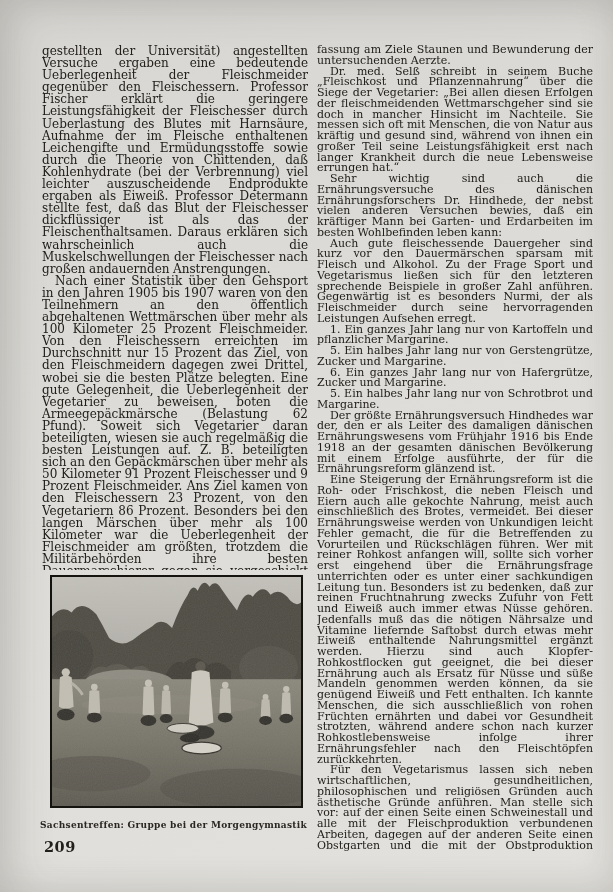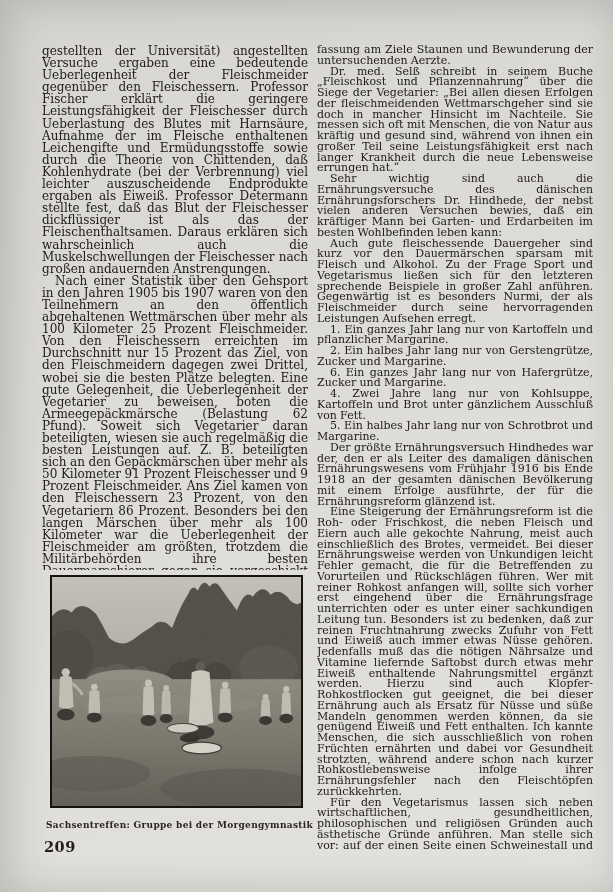--- a/index.html
+++ b/index.html
@@ -20,21 +20,21 @@
   .col-right{left:317px;width:276px;height:806px;font-size:11px;line-height:10.75px;}
   .col p{margin:0;}
   .para{text-indent:13px;}
   .item{text-indent:13px;}
   .photo{
     position:absolute;left:50px;top:575px;width:253px;height:233px;margin:0;
     border:2px solid #16140f;box-sizing:border-box;background:#8a877e;
   }
   .photo svg{display:block;width:100%;height:100%;}
   .caption{
-    position:absolute;left:40px;top:820px;width:273px;text-align:right;
+    position:absolute;left:40px;top:820px;width:273px;text-align:left;
     font-size:9px;font-weight:bold;color:#2a2722;letter-spacing:.3px;
   }
   .page-number{
     position:absolute;left:44px;top:838px;font-size:14.5px;font-weight:bold;color:#23201b;
     letter-spacing:.5px;
   }
 </style>
 </head>
 <body>
 
@@ -44,23 +44,22 @@
     <p class="cont">gestellten der Universität) angestellten Versuche ergaben eine bedeutende Ueberlegenheit der Fleischmeider gegenüber den Fleischessern. Professor Fischer erklärt die geringere Leistungsfähigkeit der Fleischesser durch Ueberlastung des Blutes mit Harnsäure, Aufnahme der im Fleische enthaltenen Leichengifte und Ermüdungsstoffe sowie durch die Theorie von Chittenden, daß Kohlenhydrate (bei der Verbrennung) viel leichter auszuscheidende Endprodukte ergaben als Eiweiß. Professor Determann stellte fest, daß das Blut der Fleischesser dickflüssiger ist als das der Fleischenthaltsamen. Daraus erklären sich wahrscheinlich auch die Muskelschwellungen der Fleischesser nach großen andauernden Anstrengungen.</p>
     <p class="para">Nach einer Statistik über den Gehsport in den Jahren 1905 bis 1907 waren von den Teilnehmern an den öffentlich abgehaltenen Wettmärschen über mehr als 100 Kilometer 25 Prozent Fleischmeider. Von den Fleischessern erreichten im Durchschnitt nur 15 Prozent das Ziel, von den Fleischmeidern dagegen zwei Drittel, wobei sie die besten Plätze belegten. Eine gute Gelegenheit, die Ueberlegenheit der Vegetarier zu beweisen, boten die Armeegepäckmärsche (Belastung 62 Pfund). Soweit sich Vegetarier daran beteiligten, wiesen sie auch regelmäßig die besten Leistungen auf. Z. B. beteiligten sich an den Gepäckmärschen über mehr als 50 Kilometer 91 Prozent Fleischesser und 9 Prozent Fleischmeider. Ans Ziel kamen von den Fleischessern 23 Prozent, von den Vegetariern 86 Prozent. Besonders bei den langen Märschen über mehr als 100 Kilometer war die Ueberlegenheit der Fleischmeider am größten, trotzdem die Militärbehörden ihre besten Dauermarschierer gegen sie vorgeschickt hatten. Bei den am Ziel vorgenommenen ärztlichen Untersuchungen fiel stets die gute Körperverfassung der Vegetarier auf. Dies war auch bei älteren Vegetariern der Fall, z. B. beim Marsch durch Holstein 1907 kam ein 65jähriger Vegetarier bei bester Verfassung ans Ziel. Wenn auch diese älteren Leute keine ersten Plätze erreichten, so waren sie aber in der Ausdauer und Körperverfassung am Ziel immer noch den Fleischessern überlegen. Der vegetarisch lebende Kaufmann Emerich Rath ist bei fünf Armeegepäckmärschen erster Sieger gewesen und hat 70 Preise errungen. Der ebenfalls in mehreren Dauermärschen zu den ersten Siegern gehörende Rohkostesser Wilmsmeyer erregte durch seine vorzügliche Ver-</p>
   </div>
 
   <div class="col col-right">
     <p class="cont">fassung am Ziele Staunen und Bewunderung der untersuchenden Aerzte.</p>
     <p class="para">Dr. med. Selß schreibt in seinem Buche „Fleischkost und Pflanzennahrung“ über die Siege der Vegetarier: „Bei allen diesen Erfolgen der fleischmeidenden Wettmarschgeher sind sie doch in mancher Hinsicht im Nachteile. Sie messen sich oft mit Menschen, die von Natur aus kräftig und gesund sind, während von ihnen ein großer Teil seine Leistungsfähigkeit erst nach langer Krankheit durch die neue Lebensweise errungen hat.“</p>
     <p class="para">Sehr wichtig sind auch die Ernährungsversuche des dänischen Ernährungsforschers Dr. Hindhede, der nebst vielen anderen Versuchen bewies, daß ein kräftiger Mann bei Garten- und Erdarbeiten im besten Wohlbefinden leben kann:</p>
     <p class="para">Auch gute fleischessende Dauergeher sind kurz vor den Dauermärschen sparsam mit Fleisch und Alkohol. Zu der Frage Sport und Vegetarismus ließen sich für den letzteren sprechende Beispiele in großer Zahl anführen. Gegenwärtig ist es besonders Nurmi, der als Fleischmeider durch seine hervorragenden Leistungen Aufsehen erregt.</p>
     <p class="item">1. Ein ganzes Jahr lang nur von Kartoffeln und pflanzlicher Margarine.</p>
-    <p class="item">2. Ein halbes Jahr lang nur von Gerstengrütze, Zucker und Margarine.</p>
+    <p class="item">5. Ein halbes Jahr lang nur von Gerstengrütze, Zucker und Margarine.</p>
     <p class="item">6. Ein ganzes Jahr lang nur von Hafergrütze, Zucker und Margarine.</p>
-    <p class="item">4. Zwei Jahre lang nur von Kohlsuppe, Kartoffeln und Brot unter gänzlichem Ausschluß von Fett.</p>
     <p class="item">5. Ein halbes Jahr lang nur von Schrotbrot und Margarine.</p>
     <p class="para">Der größte Ernährungsversuch Hindhedes war der, den er als Leiter des damaligen dänischen Ernährungswesens vom Frühjahr 1916 bis Ende 1918 an der gesamten dänischen Bevölkerung mit einem Erfolge ausführte, der für die Ernährungsreform glänzend ist.</p>
     <p class="para">Eine Steigerung der Ernährungsreform ist die Roh- oder Frischkost, die neben Fleisch und Eiern auch alle gekochte Nahrung, meist auch einschließlich des Brotes, vermeidet. Bei dieser Ernährungsweise werden von Unkundigen leicht Fehler gemacht, die für die Betreffenden zu Vorurteilen und Rückschlägen führen. Wer mit reiner Rohkost anfangen will, sollte sich vorher erst eingehend über die Ernährungsfrage unterrichten oder es unter einer sachkundigen Leitung tun. Besonders ist zu bedenken, daß zur reinen Fruchtnahrung zwecks Zufuhr von Fett und Eiweiß auch immer etwas Nüsse gehören. Jedenfalls muß das die nötigen Nährsalze und Vitamine liefernde Saftobst durch etwas mehr Eiweiß enthaltende Nahrungsmittel ergänzt werden. Hierzu sind auch Klopfer-Rohkostflocken gut geeignet, die bei dieser Ernährung auch als Ersatz für Nüsse und süße Mandeln genommen werden können, da sie genügend Eiweiß und Fett enthalten. Ich kannte Menschen, die sich ausschließlich von rohen Früchten ernährten und dabei vor Gesundheit strotzten, während andere schon nach kurzer Rohkostlebensweise infolge ihrer Ernährungsfehler nach den Fleischtöpfen zurückkehrten.</p>
     <p class="para">Für den Vegetarismus lassen sich neben wirtschaftlichen, gesundheitlichen, philosophischen und religiösen Gründen auch ästhetische Gründe anführen. Man stelle sich vor: auf der einen Seite einen Schweinestall und alle mit der Fleischproduktion verbundenen Arbeiten, dagegen auf der anderen Seite einen Obstgarten und die mit der Obstproduktion verbundenen Arbeiten. Das Urteil in diesem Vergleich wird keinem natürlich empfindenden Menschen schwer-</p>
   </div>
 
   <figure class="photo">
     <svg viewBox="0 0 253 233" preserveAspectRatio="none">
       <defs>
         <linearGradient id="sky" x1="0" y1="0" x2="0" y2="1">

